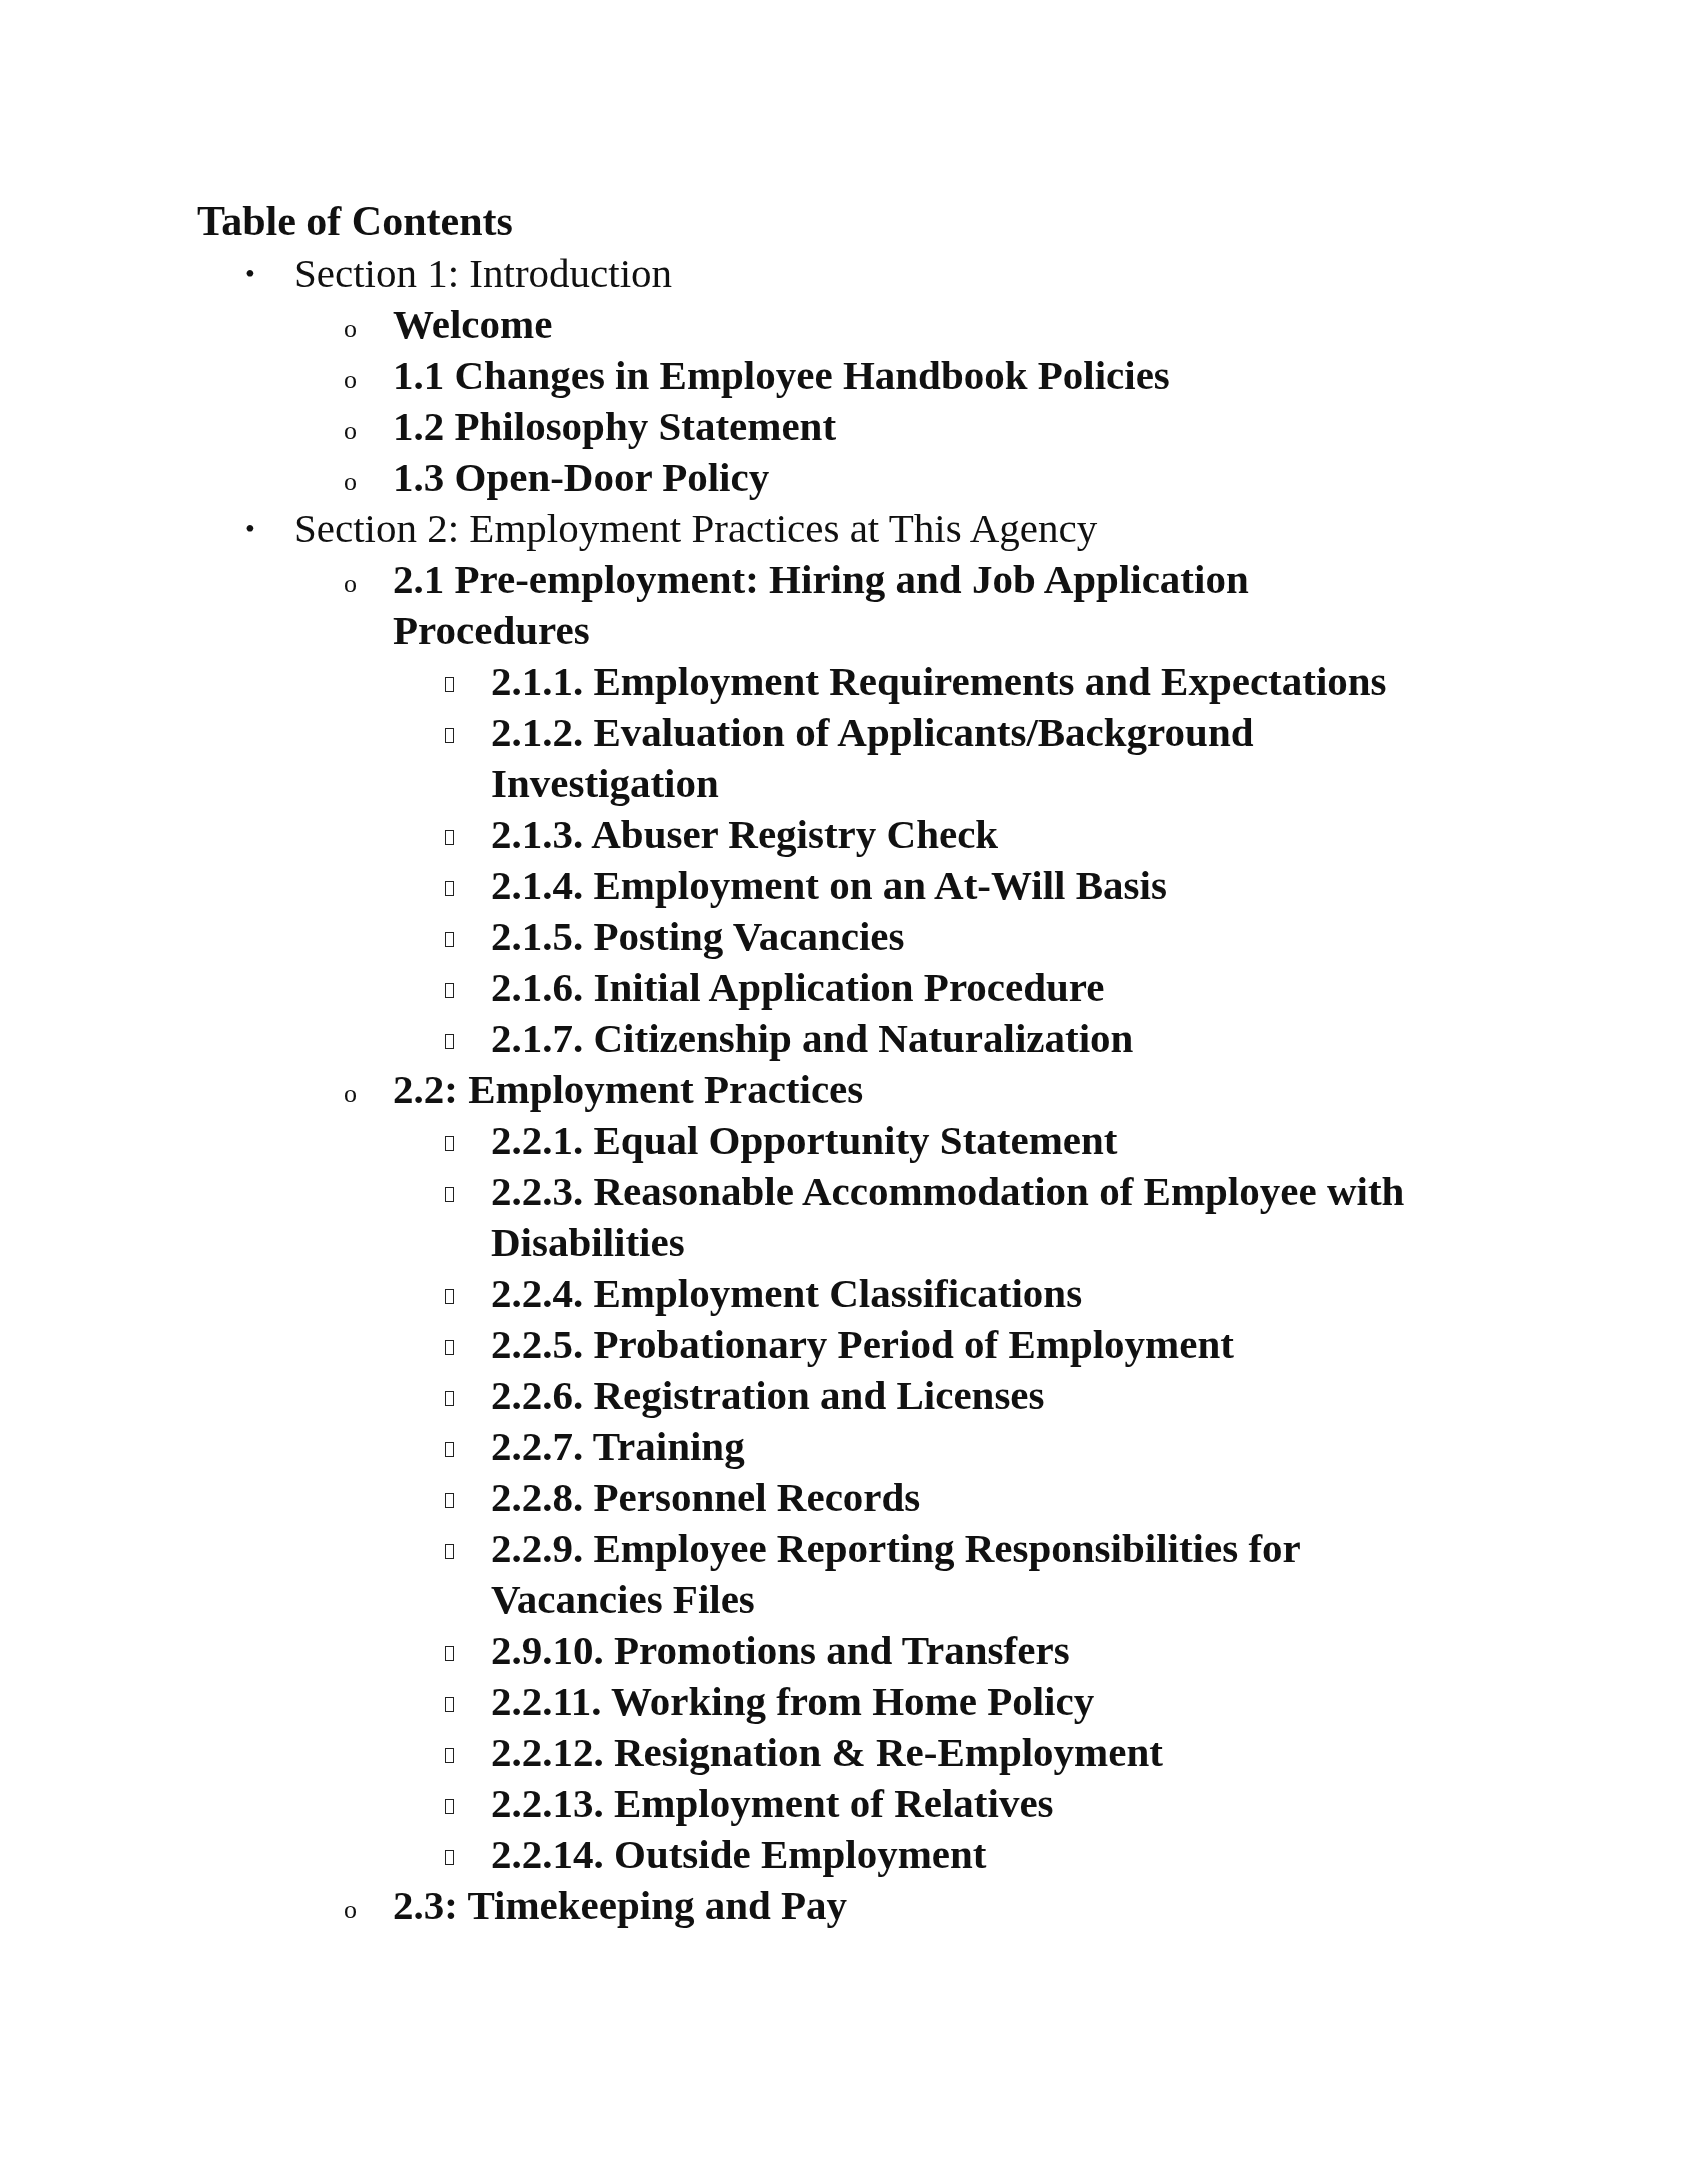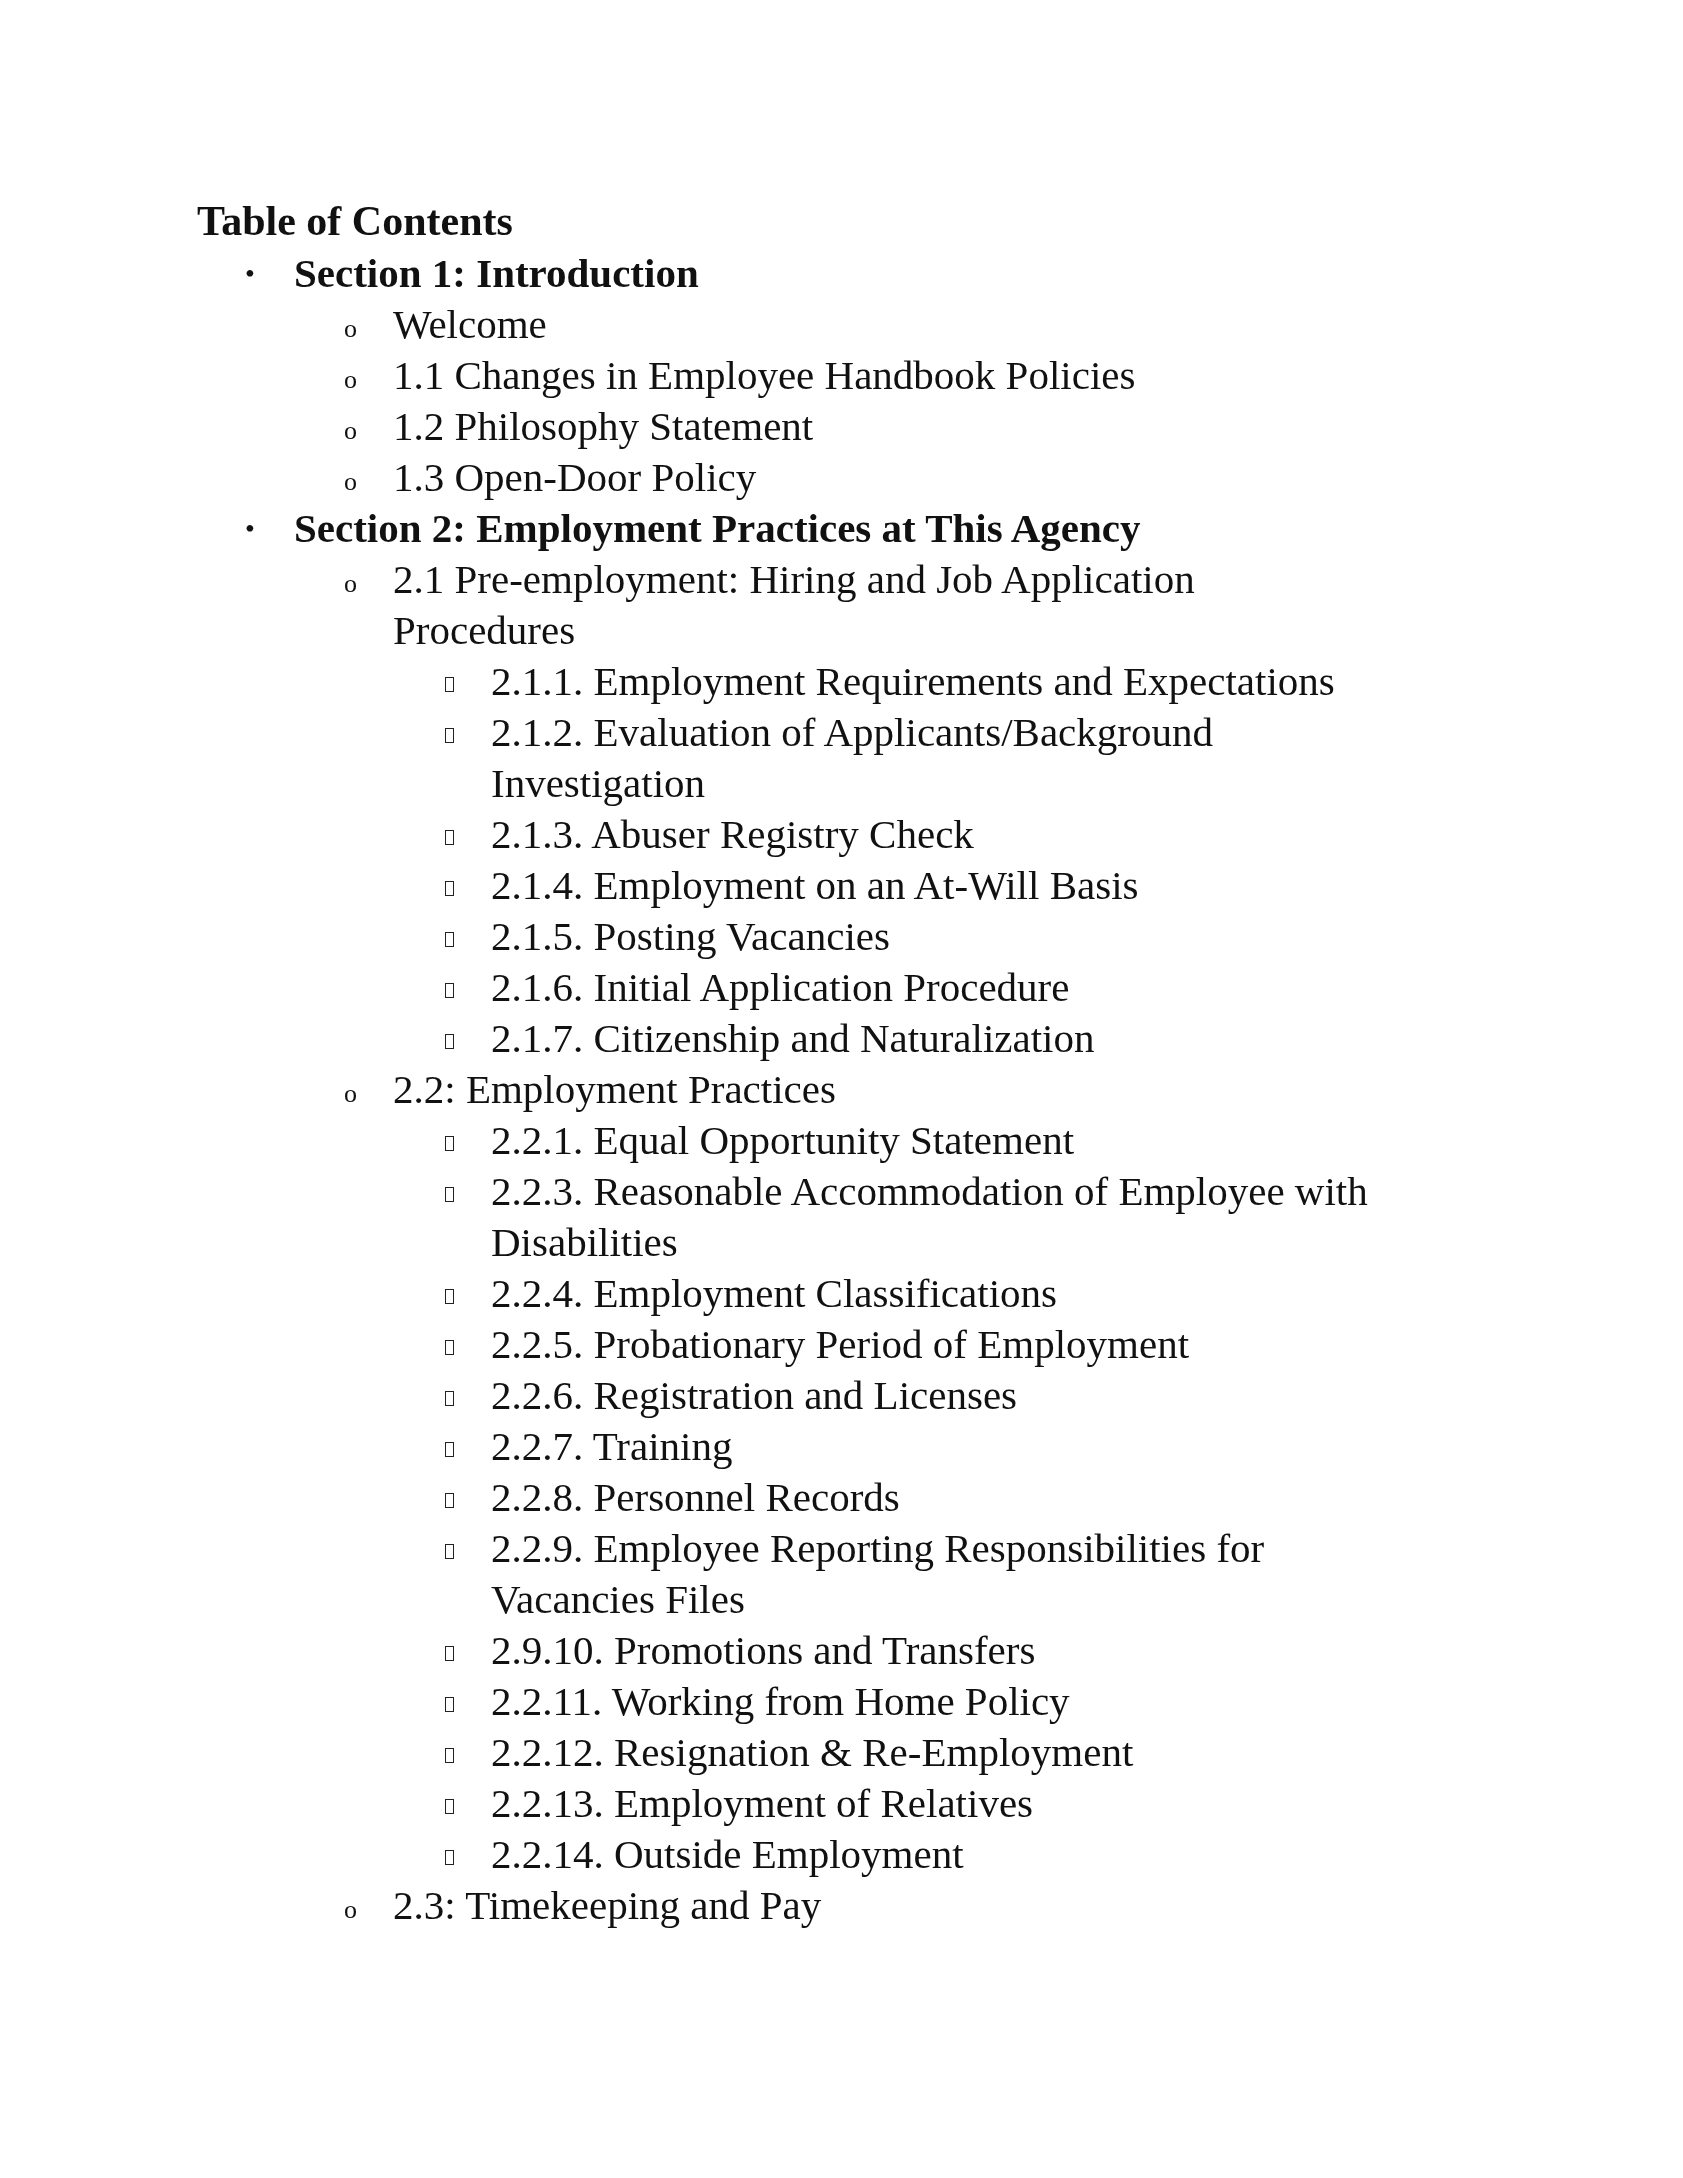--- a/index.html
+++ b/index.html
@@ -3,22 +3,22 @@
 <meta charset="utf-8">
 <style>
   html, body { margin: 0; padding: 0; background: #ffffff; }
   body { width: 1683px; height: 2178px; position: relative; overflow: hidden;
          font-family: "Liberation Serif", "DejaVu Serif", serif; color: #111; }
   .page { position: absolute; left: 0; top: 0; width: 1502px; height: 2178px; }
   .title { position: absolute; left: 197px; top: 196px; font-size: 42px; font-weight: bold; line-height: 51px; white-space: nowrap; }
   .toc { position: absolute; left: 0; top: 248px; width: 1683px; }
   .row { position: relative; height: 51px; line-height: 51px; font-size: 41px; white-space: nowrap; }
   .row .bullet { position: absolute; }
-  .row .text { position: absolute; }
-  .l1 .text { left: 294px; font-weight: bold; }
+  .row .text { position: absolute; font-weight: bold; }
+  .l1 .text { left: 294px; font-weight: normal; }
   .l1 .bullet { left: 245px; top: 0; font-size: 28px; }
   .l2 .text { left: 393px; }
   .l2 .bullet { left: 344px; top: 4px; font-size: 26px; }
   .l3 .text { left: 491px; }
   .l3 .bullet { left: 445px; top: 21px; width: 9px; height: 15px; border: 1.6px solid #222; box-sizing: border-box; }
   .cont .text { }
 </style>
 </head>
 <body>
 

